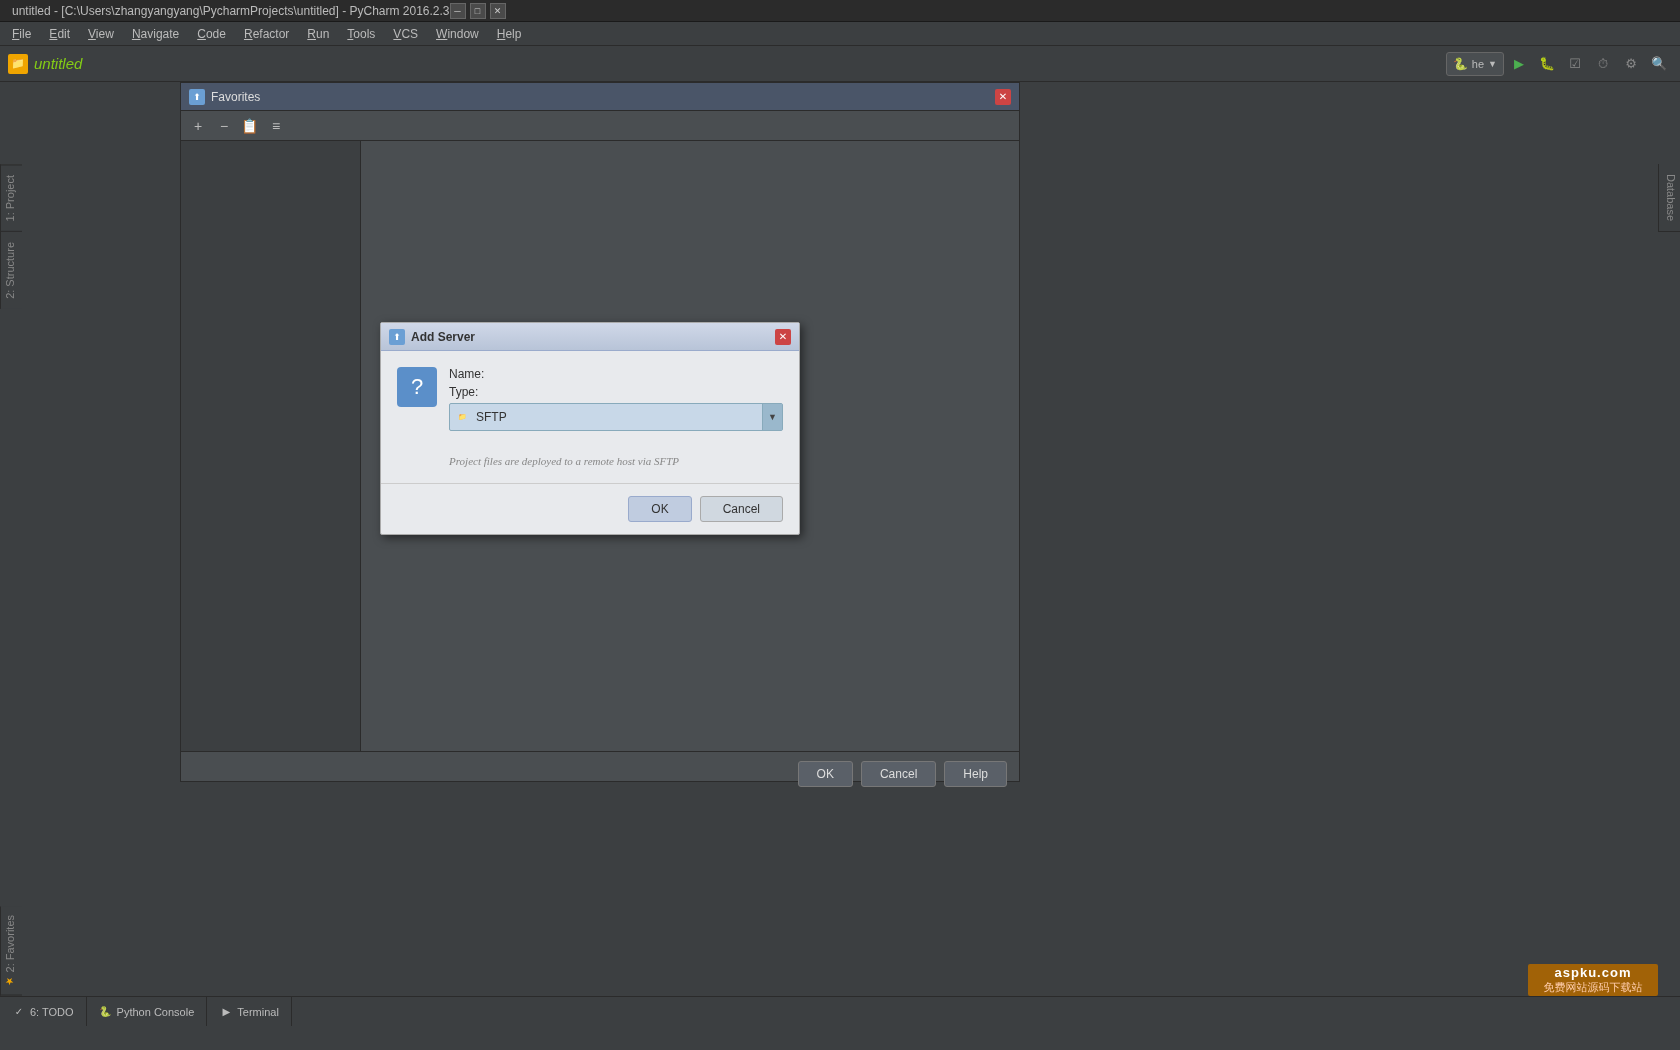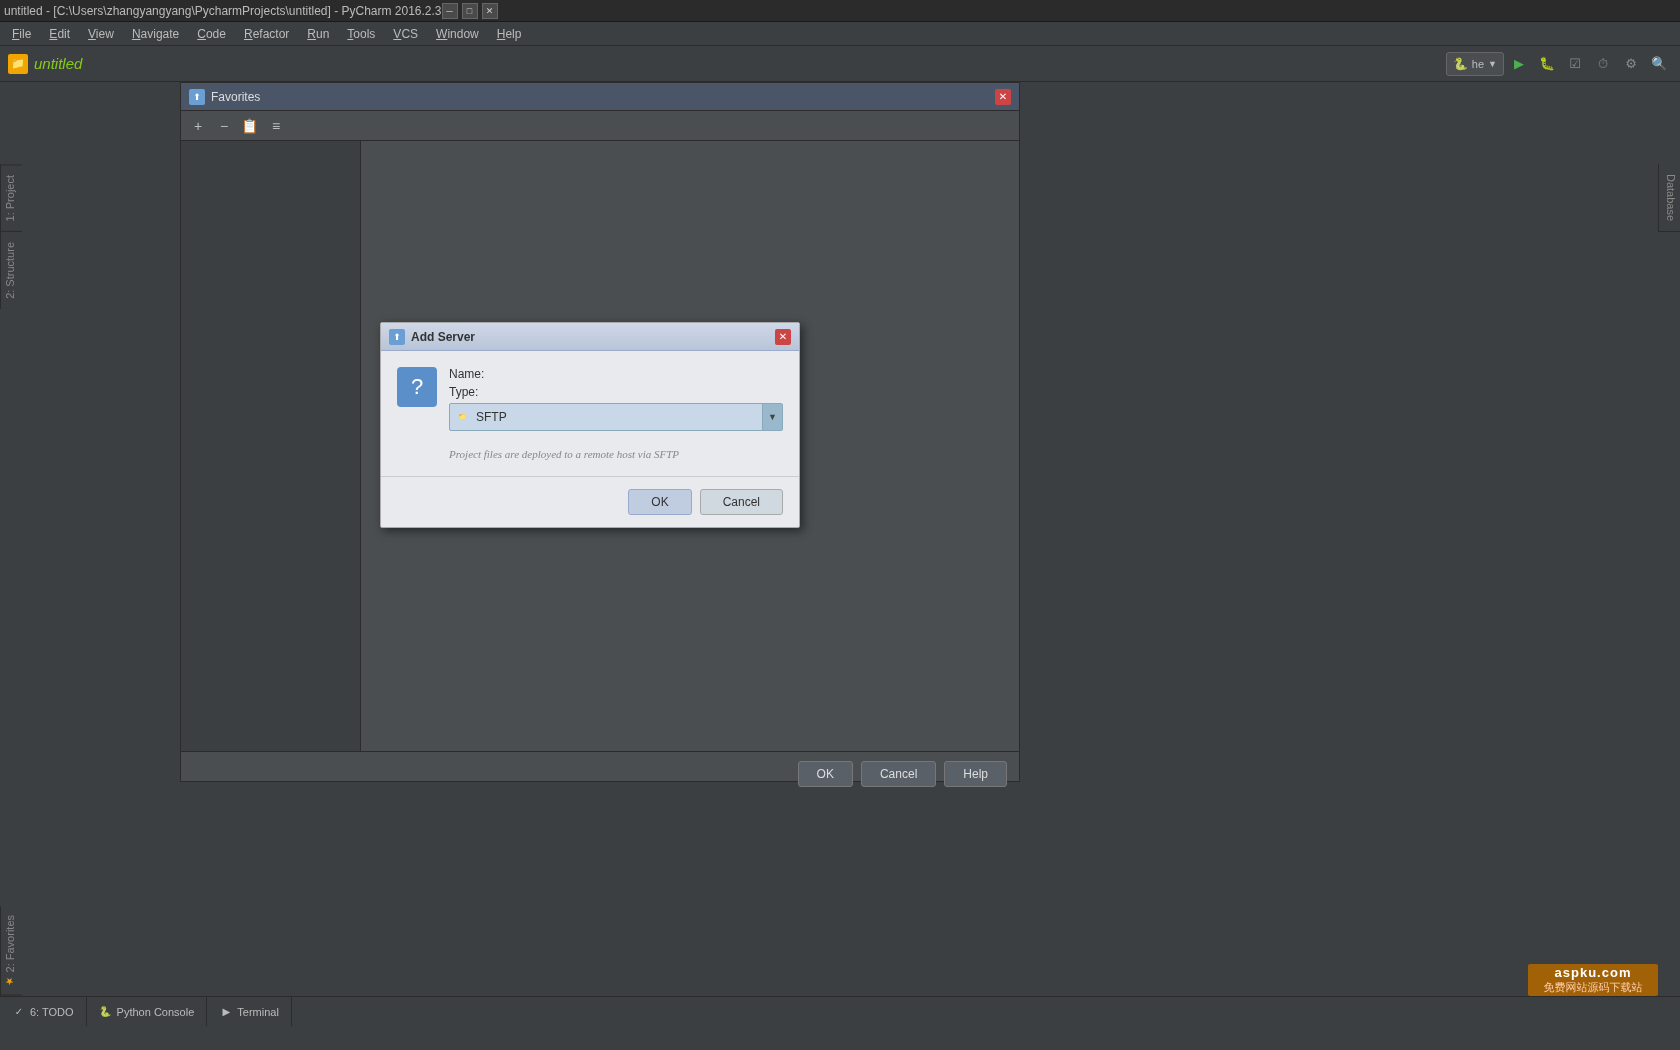--- a/index.html
+++ b/index.html
@@ -13,21 +13,21 @@
       overflow: hidden;
       position: relative;
     }
 
     
     #title-bar {
       height: 22px;
       background: #2b2b2b;
       display: flex;
       align-items: center;
-      padding: 0 4px;
+      padding: 0 12px;
       font-size: 12px;
       color: #bbbbbb;
       border-bottom: 1px solid #1a1a1a;
     }
     #title-bar-controls {
       display: flex;
       gap: 4px;
     }
     .title-btn {
       width: 16px;
@@ -256,21 +256,21 @@
       width: 22px; height: 26px;
       background: #ddd;
       border: 1px solid #aaa;
       border-radius: 2px;
       display: flex; align-items: center; justify-content: center;
       font-size: 10px; cursor: pointer; color: #555;
     }
     .form-select-row {
       display: flex;
       align-items: center;
-      margin-bottom: 17px;
+      margin-bottom: 24px;
       text-align: right;
     }
     .form-select-wrapper {
       flex: 1;
       position: relative;
       display: flex;
       align-items: center;
       background: #c8d8e8;
       border: 1px solid #8ab;
       border-radius: 2px;

